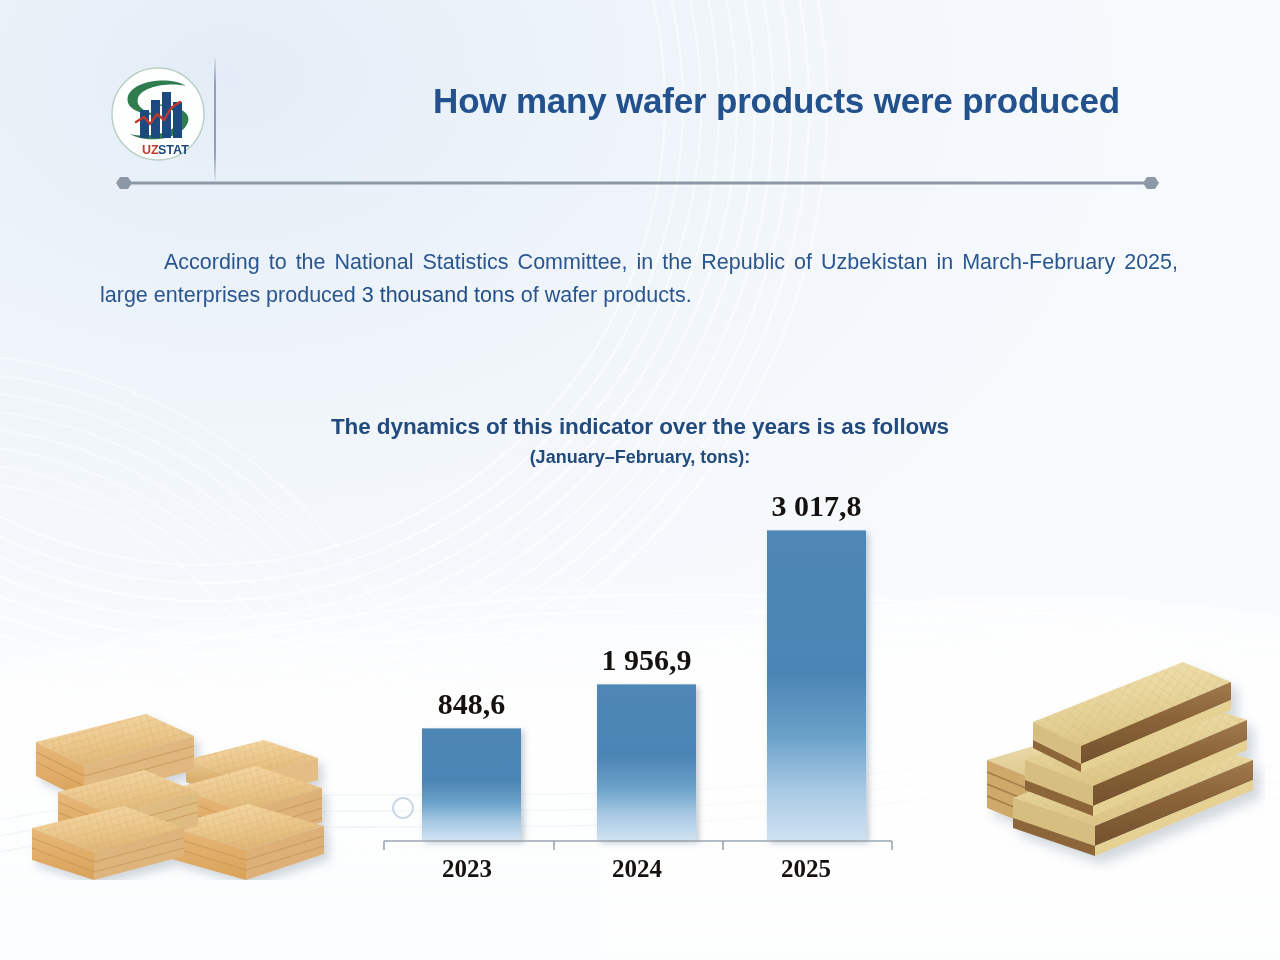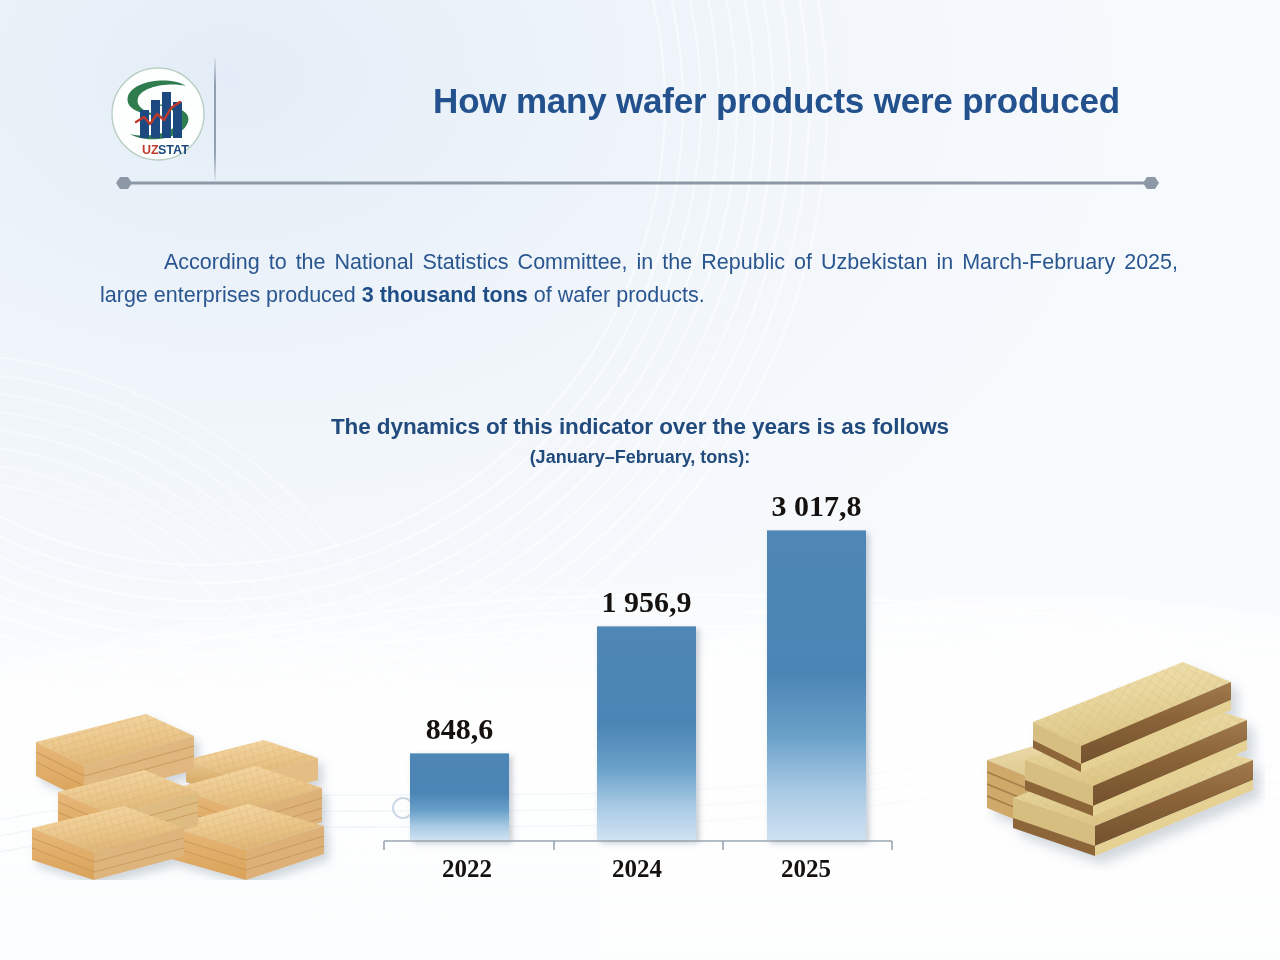--- a/index.html
+++ b/index.html
@@ -35,21 +35,21 @@
     text-align:right;color:#22518e;font-weight:bold;font-size:35px;line-height:1.26;
     letter-spacing:-.2px;
   }
   .rule{position:absolute;left:110px;top:175px;width:1055px;height:16px;}
 
   
   .lede{
     position:absolute;left:100px;top:246px;width:1078px;
     color:#2a5690;font-size:21.5px;line-height:33px;text-align:justify;text-indent:64px;
   }
-  .lede b{font-weight:bold;color:#1f4d86;}
+  .lede b{font-weight:normal;color:#1f4d86;}
 
   
   .chart-head{position:absolute;left:190px;top:400px;width:900px;text-align:center;color:#214b7d;margin-top:12px;}
   .chart-head .l1{font-size:22.5px;font-weight:bold;line-height:30px;letter-spacing:-.1px;}
   .chart-head .l2{font-size:18px;font-weight:bold;line-height:30px;}
 
   
   .chart{position:absolute;left:378px;top:495px;width:520px;height:390px;}
   .plot{position:absolute;left:0;top:0;width:520px;height:345px;}
   .axis{position:absolute;left:4px;top:344px;width:512px;height:12px;}
@@ -181,48 +181,48 @@
 
   <div class="chart-head">
     <div class="l1">The dynamics of this indicator over the years is as follows</div>
     <div class="l2">(January–February, tons):</div>
   </div>
 
   <div class="chart">
     <div class="plot">
       <div class="ghost-ring"></div>
 
-      <div class="bar-wrap" style="left:32px;width:99px;height:87px;">
+      <div class="bar-wrap" style="left:44px;width:99px;height:112px;">
         <div class="bar">
           <span class="bar-label">848,6</span>
         </div>
       </div>
 
-      <div class="bar-wrap" style="left:219px;width:99px;height:214px;">
+      <div class="bar-wrap" style="left:219px;width:99px;height:156px;">
         <div class="bar">
           <span class="bar-label">1 956,9</span>
         </div>
       </div>
 
       <div class="bar-wrap" style="left:389px;width:99px;height:310px;">
         <div class="bar">
           <span class="bar-label">3 017,8</span>
         </div>
       </div>
     </div>
 
     <svg class="axis" viewBox="0 0 512 12">
       <line x1="2" y1="2" x2="510" y2="2" stroke="#9aa6b2" stroke-width="1.6"></line>
       <line x1="2" y1="2" x2="2" y2="11" stroke="#9aa6b2" stroke-width="1.6"></line>
       <line x1="172" y1="2" x2="172" y2="11" stroke="#9aa6b2" stroke-width="1.6"></line>
       <line x1="341" y1="2" x2="341" y2="11" stroke="#9aa6b2" stroke-width="1.6"></line>
       <line x1="510" y1="2" x2="510" y2="11" stroke="#9aa6b2" stroke-width="1.6"></line>
     </svg>
 
-    <div class="cat-label" style="left:4px;width:170px;">2022</div>
+    <div class="cat-label" style="left:4px;width:170px;">2023</div>
     <div class="cat-label" style="left:174px;width:170px;">2024</div>
     <div class="cat-label" style="left:343px;width:170px;">2025</div>
   </div>
 
   <svg class="wafer-left" viewBox="0 0 320 180">
     <defs>
       <linearGradient id="wfTop" x1="0" y1="0" x2="0.4" y2="1">
         <stop offset="0%" stop-color="#f6dcaa"></stop>
           <stop offset="55%" stop-color="#ecc98e"></stop>
           <stop offset="100%" stop-color="#dfb776"></stop>

